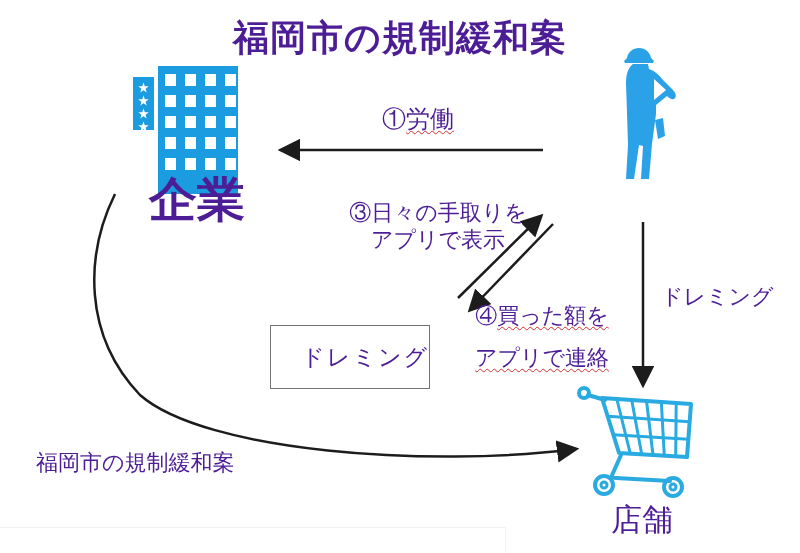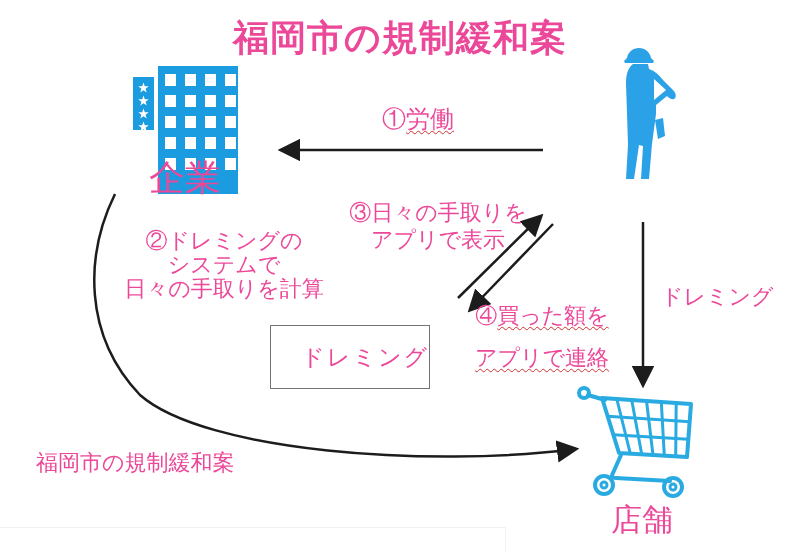--- a/index.html
+++ b/index.html
@@ -1,23 +1,23 @@
 <!DOCTYPE html>
 <html><head>
 <meta charset="utf-8">
 <style>
   html,body{margin:0;padding:0;background:#fff;}
   #slide{
     position:relative;width:800px;height:553px;background:#ffffff;overflow:hidden;
-    font-family:"Liberation Sans",sans-serif;color:#ec4899;
+    font-family:"Liberation Sans",sans-serif;color:#4c1d95;
   }
   .abs{position:absolute;}
   .lbl{white-space:nowrap;}
   #title{left:0;top:14px;width:800px;text-align:center;font-size:36px;font-weight:600;letter-spacing:1px;}
-  #company-label{left:149px;top:154px;font-size:36px;font-weight:400;}
+  #company-label{left:149px;top:168px;font-size:48px;font-weight:700;}
   #worker-label{left:586px;top:182px;font-size:31px;font-weight:500;}
   #store-label{left:611px;top:499px;font-size:31px;font-weight:400;}
   #doreming-box{left:270px;top:325px;width:158px;height:62px;border:1px solid #737373;
     display:flex;align-items:center;justify-content:flex-end;font-size:23px;letter-spacing:2px;}
   .step{font-size:22px;line-height:24px;font-weight:500;}
   #step1{left:382px;top:107px;font-size:24px;}
   #step3{left:342px;top:199px;width:192px;text-align:center;line-height:27px;}
   #step2{left:120px;top:229px;width:208px;text-align:center;}
   #step4app{left:453px;top:304px;width:178px;text-align:center;}
   #step4shop{left:661px;top:285px;}
@@ -122,25 +122,20 @@
   <div id="store-label" class="abs lbl">店舗</div>
 
   <div id="doreming-box" class="abs">
     <span>ドレミング</span>
   </div>
 
   <div id="step1" class="abs lbl step">
     <span>①</span><span class="wavy">労働</span>
   </div>
 
-  <div id="step2" class="abs step">
-    <div>②ドレミングの</div>
-    <div>システムで</div>
-    <div>日々の手取りを計算</div>
-  </div>
 
   <div id="step3" class="abs step">
     <div>③日々の手取りを</div>
     <div>アプリで表示</div>
   </div>
 
   <div id="step4app" class="abs step">
     <div><span>④</span><span class="wavy">買った額を</span></div>
     <div class="wavy">アプリで連絡</div>
   </div>

